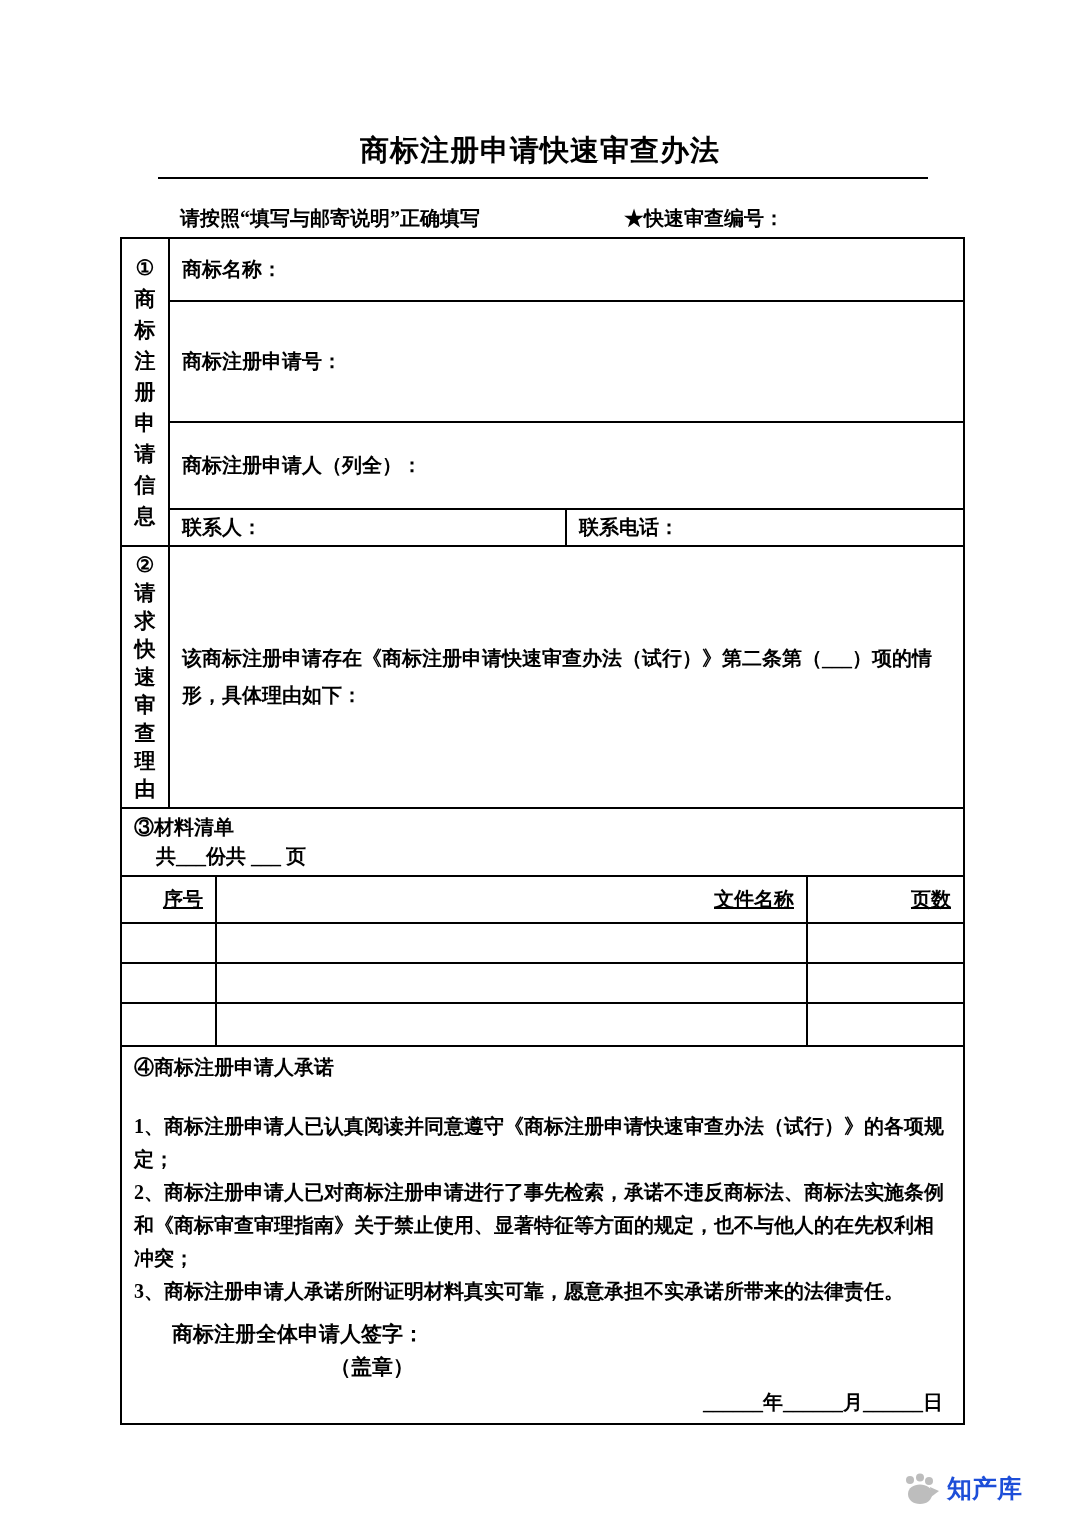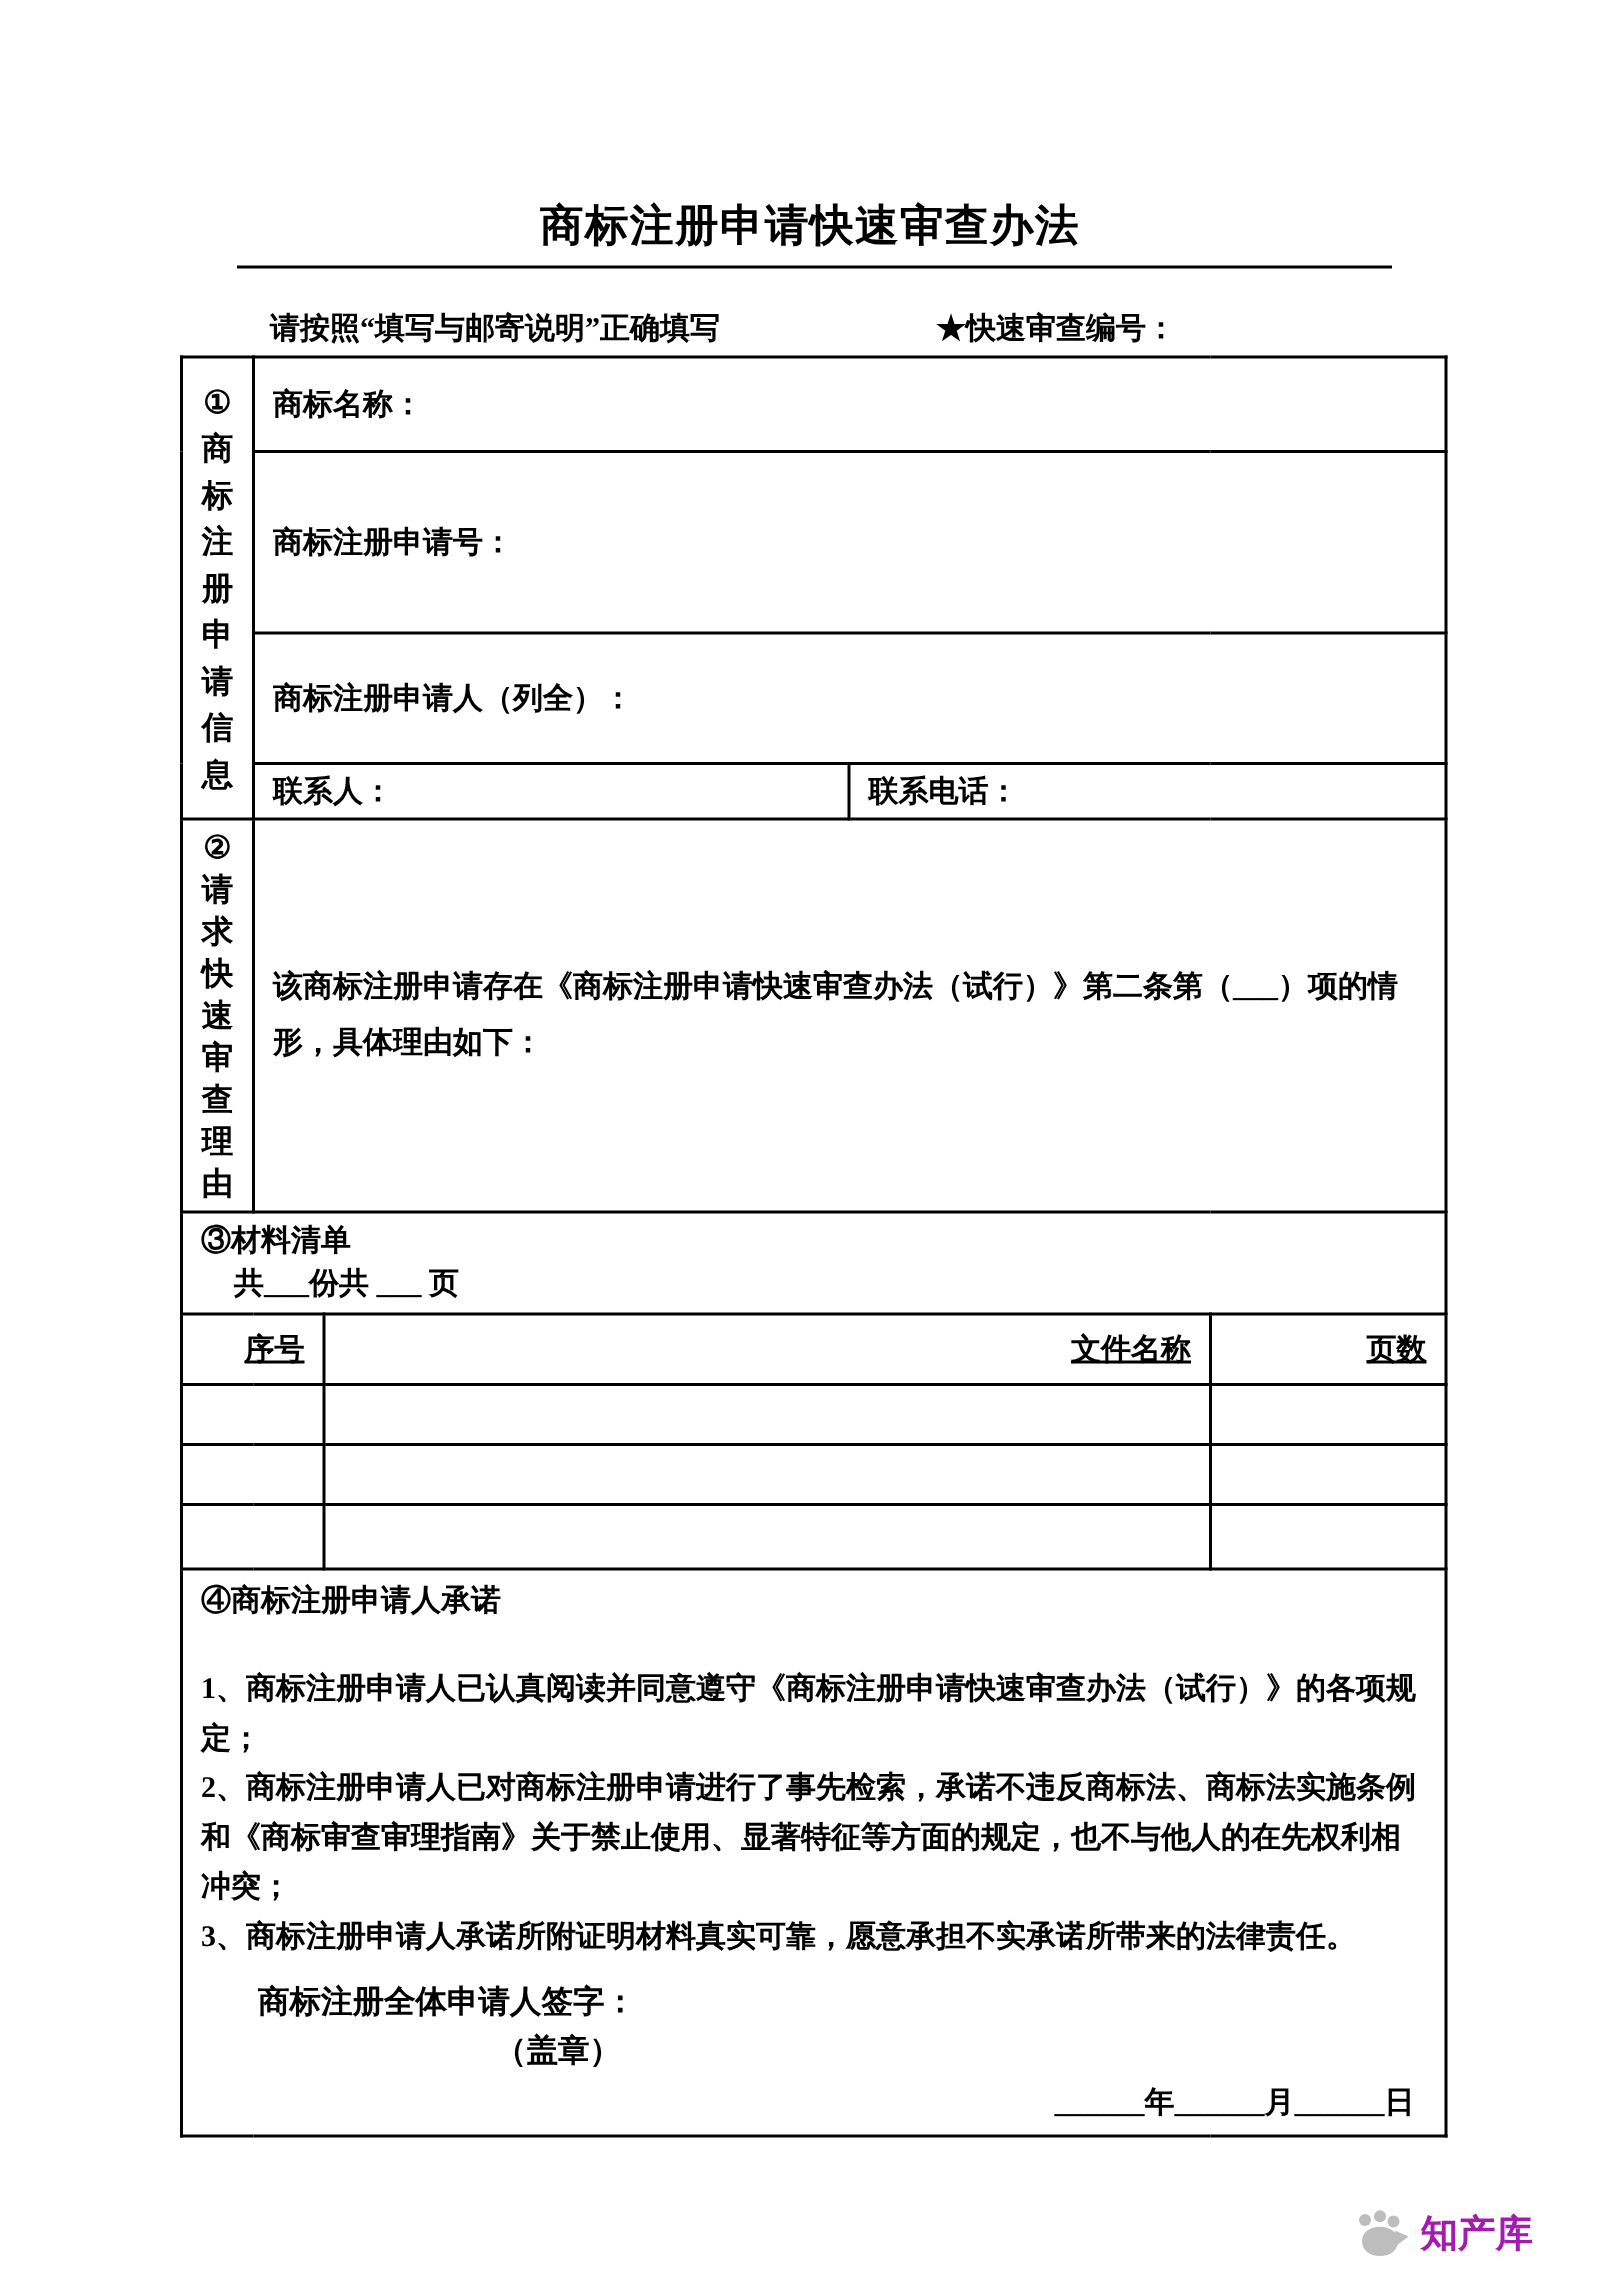--- a/index.html
+++ b/index.html
@@ -31,21 +31,21 @@
   td.s4{padding:8px 14px;font-size:20px;line-height:33px;}
   .s4head{margin-bottom:26px;}
   td.s4 p{margin:0;}
   .sigrow{display:flex;margin-top:10px;font-size:21px;flex-direction:column;}
   .sig{margin-left:38px;}
   .seal{margin-left:196px;}
   .dateline{text-align:right;padding-right:8px;margin-top:2px;}
 
   .brand{
     position:absolute;right:58px;bottom:24px;display:flex;align-items:center;gap:7px;
-    font-family:"Liberation Sans","DejaVu Sans",sans-serif;font-size:25px;font-weight:700;color:#a21caf;
+    font-family:"Liberation Sans","DejaVu Sans",sans-serif;font-size:25px;font-weight:700;color:#1d4ed8;
   }
 </style>
 </head>
 <body>
 
 <div class="sheet">
 
   <div class="title">商标注册申请快速审查办法</div>
   <div class="title-rule"></div>
 

